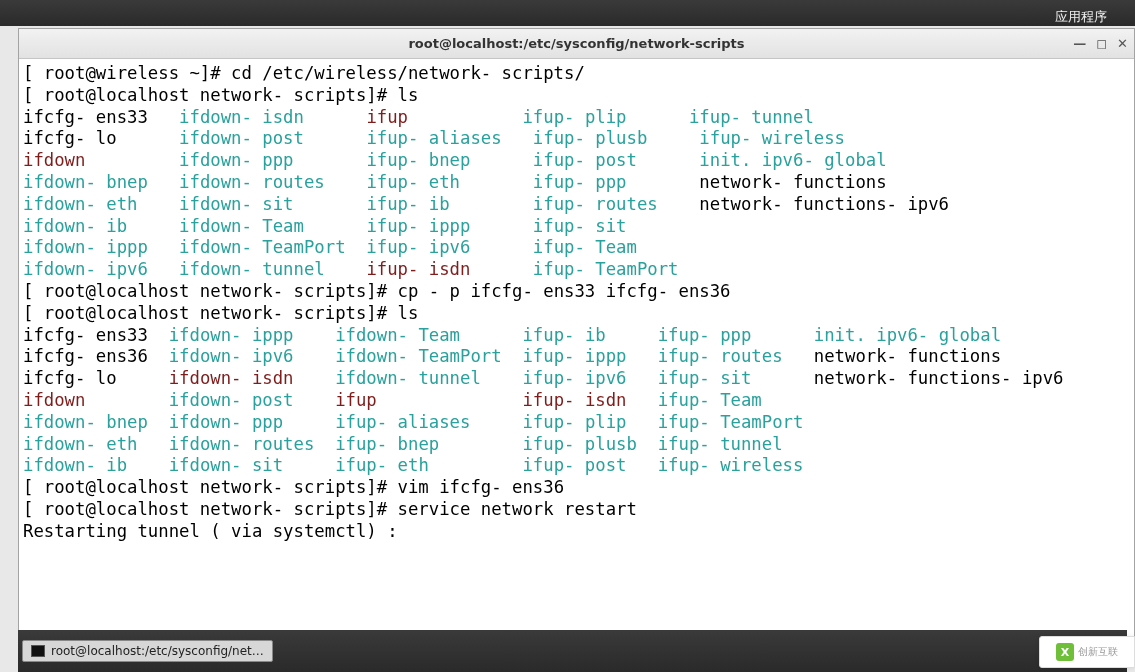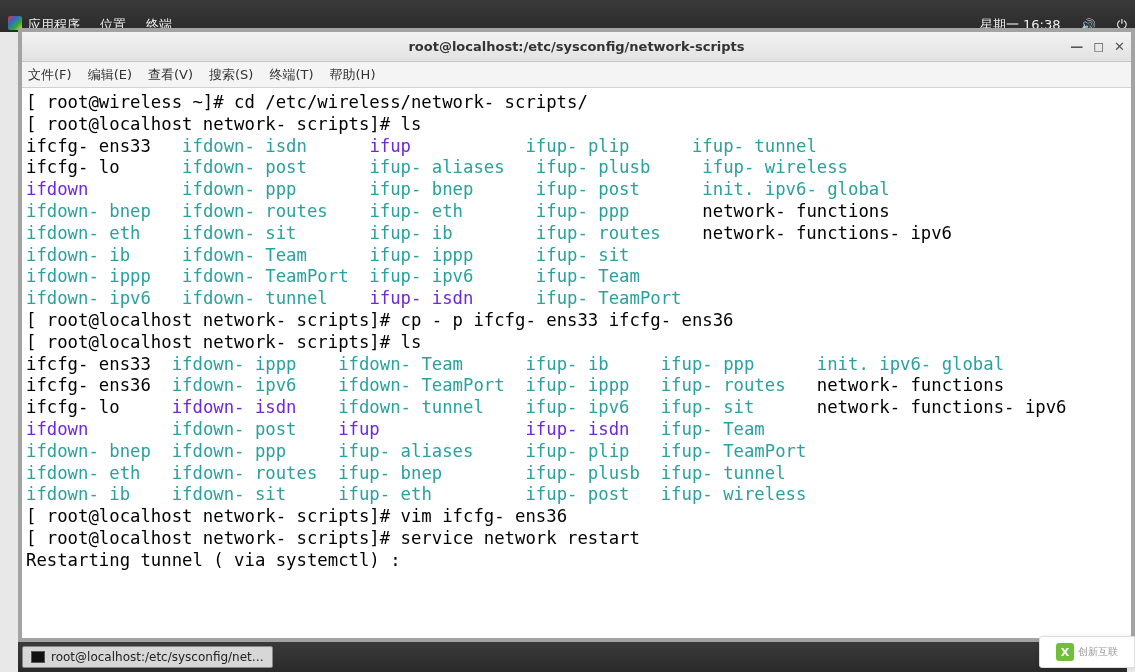--- a/index.html
+++ b/index.html
@@ -10,41 +10,42 @@
   font-size: 13px;
   background: #e8e8e8;
   overflow: hidden;
   position: relative;
 }
 .top-panel {
   height: 26px;
   background: linear-gradient(#3a3a3a, #2a2a2a);
   color: #eee;
   display: flex;
-  align-items: flex-start;
-  padding: 16px 8px;
+  align-items: flex-end;
+  padding: 8px 8px;
   font-size: 13px;
+  flex-direction: column;
 }
 .top-panel .app-icon {
   width: 14px; height: 14px;
   background: linear-gradient(135deg,#d33,#36c,#3a3,#dd3);
   border-radius: 2px;
   margin-right: 6px;
 }
 .top-panel .menu-item { margin-right: 20px; }
 .top-panel .spacer { flex: 1; }
 .top-panel .tray { display:flex; align-items:center; gap:20px; }
 .window {
   position: absolute;
   left: 18px;
   top: 28px;
   right: 0;
   bottom: 30px;
   background: #fff;
-  border: 4px solid #a3a3a3;
+  border: 1px solid #a3a3a3;
   display: flex;
   flex-direction: column;
 }
 .titlebar {
   height: 30px;
   background: linear-gradient(#f2f2f2,#e2e2e2);
   border-bottom: 1px solid #c5c5c5;
   display: flex;
   align-items: center;
   justify-content: center;
@@ -80,25 +81,25 @@
   background: #fff;
   padding: 4px 4px;
   font-family: "DejaVu Sans Mono","Courier New",monospace;
   font-size: 17.3px;
   line-height: 21.8px;
   color: #000;
   white-space: pre;
   overflow: hidden;
 }
 .tg { color: #29a19c; } 
-.tc { color: #6d28d9; margin-top: 8px; } 
+.tc { color: #7f1d1d; margin-top: 8px; } 
 .taskbar {
   position: absolute;
   left: 18px; right: 8px; bottom: 0;
-  height: 30px;
+  height: 42px;
   background: linear-gradient(#3a3a3a,#2a2a2a);
   display: flex;
   align-items: center;
   padding: 0 4px;
   gap: 6px;
 }
 .task-button {
   height: 22px;
   background: #d7d7d7;
   border: 1px solid #888;
@@ -149,28 +150,20 @@
 
 <div class="window">
   <div class="titlebar">
     <span>root@localhost:/etc/sysconfig/network-scripts</span>
     <div class="win-controls">
       <span>—</span>
       <span>◻</span>
       <span>✕</span>
     </div>
   </div>
-  <div class="menubar">
-    <span class="mitem">文件(F)</span>
-    <span class="mitem">编辑(E)</span>
-    <span class="mitem">查看(V)</span>
-    <span class="mitem">搜索(S)</span>
-    <span class="mitem">终端(T)</span>
-    <span class="mitem">帮助(H)</span>
-  </div>
 
   <div class="terminal"><span>[ root@wireless ~]# </span><span>cd /etc/wireless/network- scripts/</span>
 <span>[ root@localhost network- scripts]# </span><span>ls</span>
 <span>ifcfg- ens33</span>   <span class="tg">ifdown- isdn</span>      <span class="tc">ifup</span>           <span class="tg">ifup- plip</span>      <span class="tg">ifup- tunnel</span>
 <span>ifcfg- lo</span>      <span class="tg">ifdown- post</span>      <span class="tg">ifup- aliases</span>   <span class="tg">ifup- plusb</span>     <span class="tg">ifup- wireless</span>
 <span class="tc">ifdown</span>         <span class="tg">ifdown- ppp</span>       <span class="tg">ifup- bnep</span>      <span class="tg">ifup- post</span>      <span class="tg">init. ipv6- global</span>
 <span class="tg">ifdown- bnep</span>   <span class="tg">ifdown- routes</span>    <span class="tg">ifup- eth</span>       <span class="tg">ifup- ppp</span>       <span>network- functions</span>
 <span class="tg">ifdown- eth</span>    <span class="tg">ifdown- sit</span>       <span class="tg">ifup- ib</span>        <span class="tg">ifup- routes</span>    <span>network- functions- ipv6</span>
 <span class="tg">ifdown- ib</span>     <span class="tg">ifdown- Team</span>      <span class="tg">ifup- ippp</span>      <span class="tg">ifup- sit</span>
 <span class="tg">ifdown- ippp</span>   <span class="tg">ifdown- TeamPort</span>  <span class="tg">ifup- ipv6</span>      <span class="tg">ifup- Team</span>

